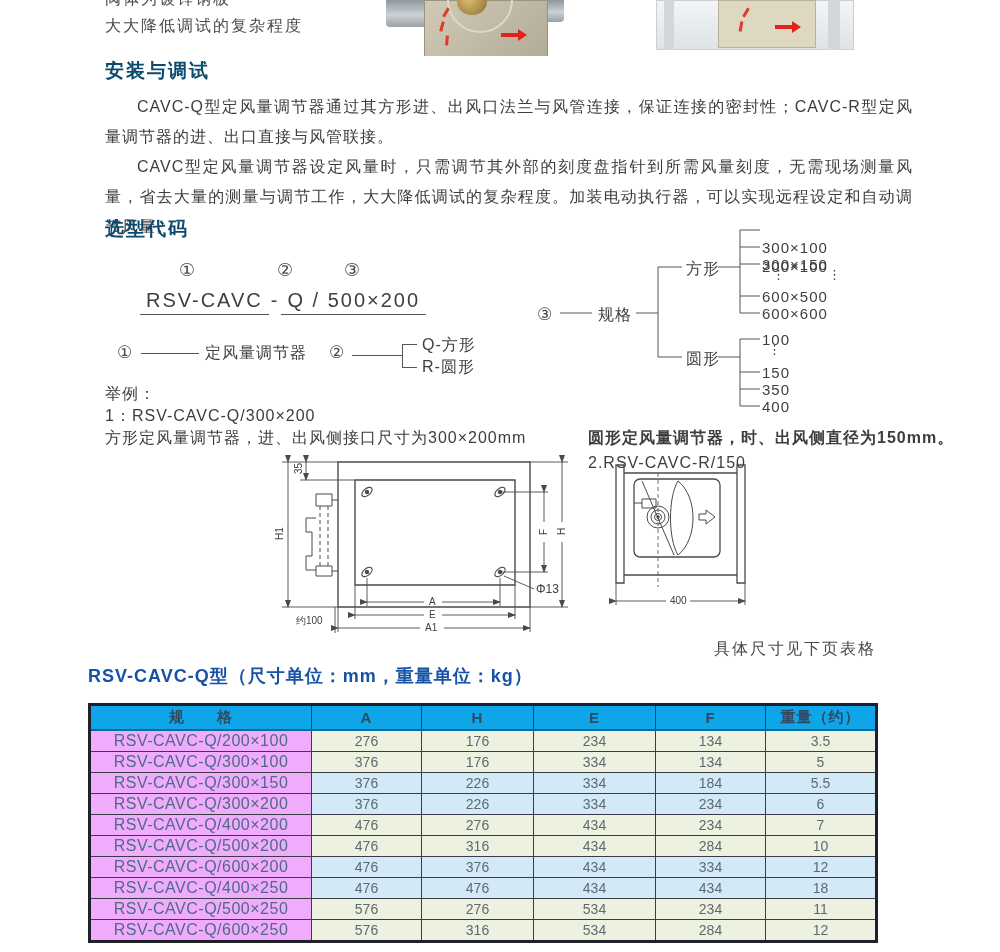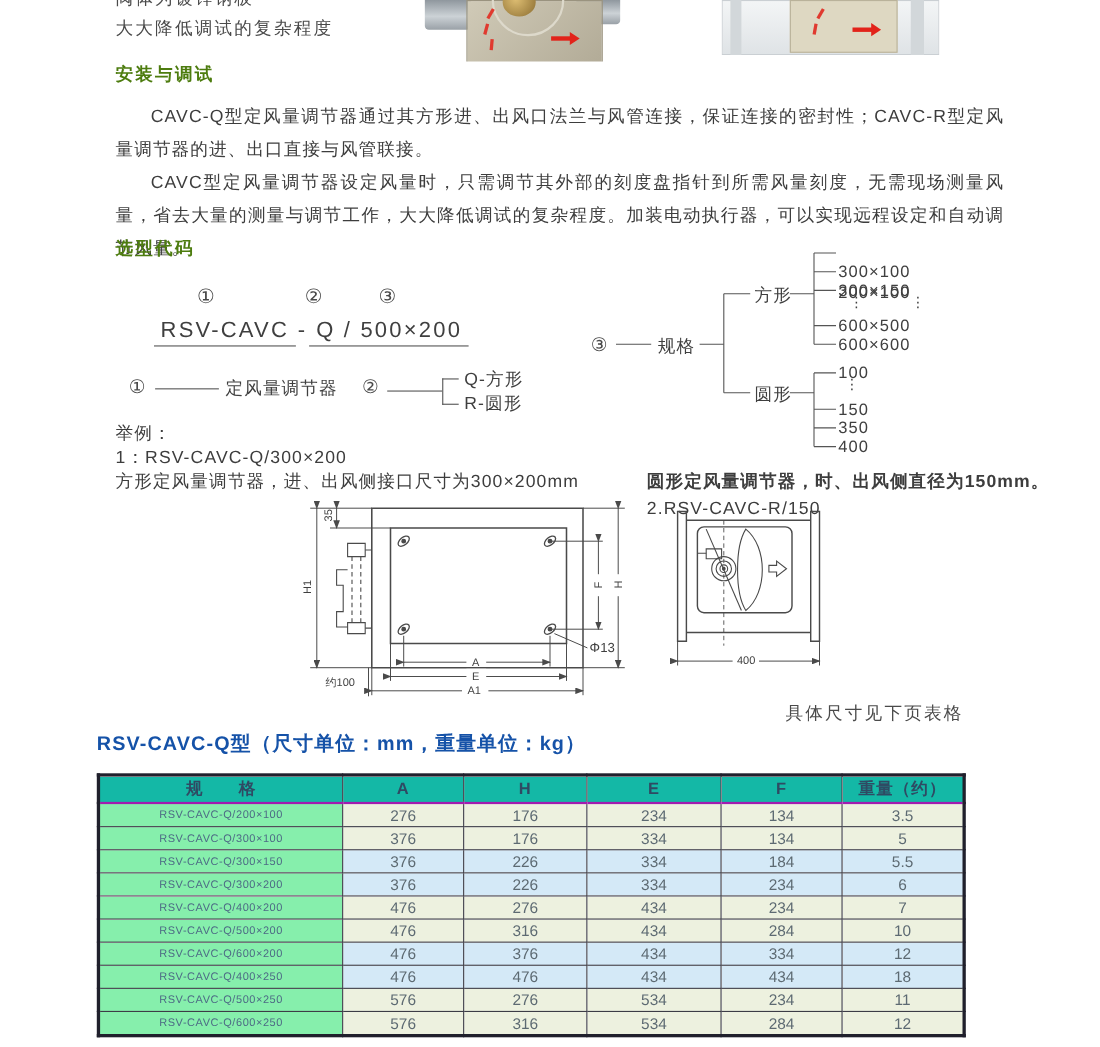--- a/index.html
+++ b/index.html
@@ -14,21 +14,21 @@
   .knob{position:absolute;border-radius:50%;background:radial-gradient(circle at 40% 40%,#ddbd72,#8a6c30);}
   .dial-arc{position:absolute;border:2px solid #ddd9cb;border-radius:50%;}
   .red-dash{position:absolute;width:10px;height:3px;background:#e03a2f;}
   .red-arrow{position:absolute;width:18px;height:4px;background:#e2231a;}
   .red-arrow::after{content:"";position:absolute;right:-8px;top:-4px;border-left:9px solid #e2231a;
                     border-top:6px solid transparent;border-bottom:6px solid transparent;}
   .channel{position:absolute;inset:0;background:linear-gradient(#f3f5f6,#dfe3e6);border:1px solid #cacfd3;}
   .leg{position:absolute;background:#d2d7da;}
   .plate2{position:absolute;background:#ded8c2;border:1px solid #b9b29a;}
   
-  .h-blue{position:absolute;font-size:16px;font-weight:bold;color:#4d7c0f;letter-spacing:2px;white-space:nowrap;}
+  .h-blue{position:absolute;font-size:19px;font-weight:bold;color:#0c4a6e;letter-spacing:2px;white-space:nowrap;}
   .para{position:absolute;left:105px;width:808px;font-size:16px;line-height:30px;letter-spacing:1px;
         text-align:justify;text-indent:2em;color:#3d3d3d;}
   
   .circ-num{position:absolute;font-size:18px;color:#4a4a4a;}
   .code-line{position:absolute;left:140px;top:289px;font-size:20px;letter-spacing:2px;color:#3f3f3f;white-space:nowrap;}
   .code-seg{border-bottom:1px solid #555;padding:0 6px 3px 6px;}
   .code-sep{padding:0 2px 3px 2px;}
   .dash-line{position:absolute;border-top:1px solid #555;height:0;}
   .bracket{position:absolute;border-left:1px solid #555;border-top:1px solid #555;border-bottom:1px solid #555;}
   .lgnd{position:absolute;font-size:16px;color:#3f3f3f;letter-spacing:1px;white-space:nowrap;}
@@ -38,24 +38,24 @@
   .example{position:absolute;font-size:16px;color:#3d3d3d;letter-spacing:1px;white-space:nowrap;}
   
   svg line,svg path,svg rect,svg ellipse,svg circle{vector-effect:non-scaling-stroke;}
   .drw{position:absolute;}
   .caption{position:absolute;font-size:16px;color:#4a4a4a;letter-spacing:2px;white-space:nowrap;}
   
   .tbl-title{position:absolute;left:88px;top:664px;font-size:18px;font-weight:bold;color:#1552a8;letter-spacing:1px;white-space:nowrap;}
   table.spec{position:absolute;left:88px;top:703px;width:787px;border-collapse:collapse;table-layout:fixed;
              border:3px solid #20202c;}
   table.spec th,table.spec td{border:1px solid #3c3c46;text-align:center;padding:0;overflow:hidden;white-space:nowrap;}
-  table.spec thead th{background:#14b8a6;height:23px;font-size:15px;font-weight:bold;color:#2f4a63;
-                      border-bottom:2px solid #a21caf;letter-spacing:1px;}
+  table.spec thead th{background:#0ea5e9;height:23px;font-size:15px;font-weight:bold;color:#2f4a63;
+                      border-bottom:2px solid #0369a1;letter-spacing:1px;}
   table.spec td{height:20px;font-size:14px;color:#5d6a72;}
-  table.spec td.name-cell{background:#86efac;color:#4d6b85;font-size:10px;letter-spacing:0.5px;text-align:center;}
+  table.spec td.name-cell{background:#f0abfc;color:#4d6b85;font-size:16px;letter-spacing:0.5px;text-align:center;}
   table.spec tr.green td:not(.name-cell){background:#edf1df;}
   table.spec tr.blue td:not(.name-cell){background:#d4e9f7;}
 </style>
 </head>
 <body>
 
 <div class="page">
 
   <div class="note-line" style="top:-11px;">阀体为镀锌钢板</div>
   <div class="note-line" style="top:16px;">大大降低调试的复杂程度</div>

